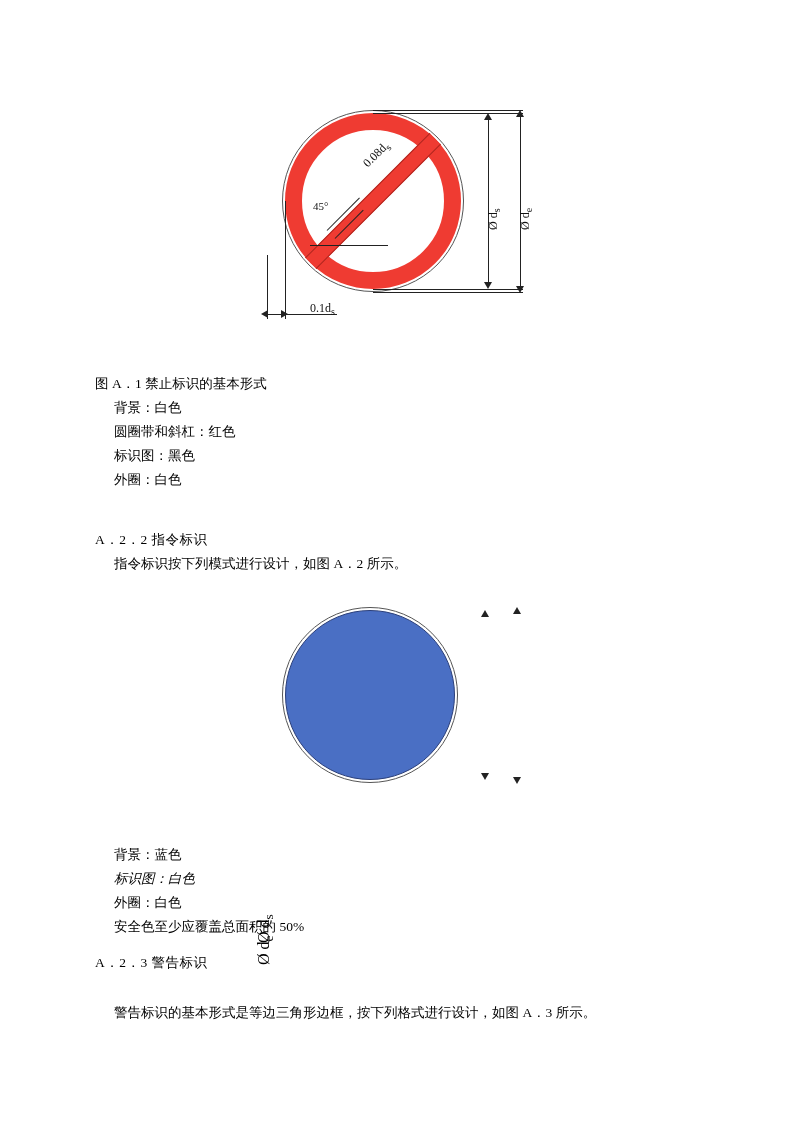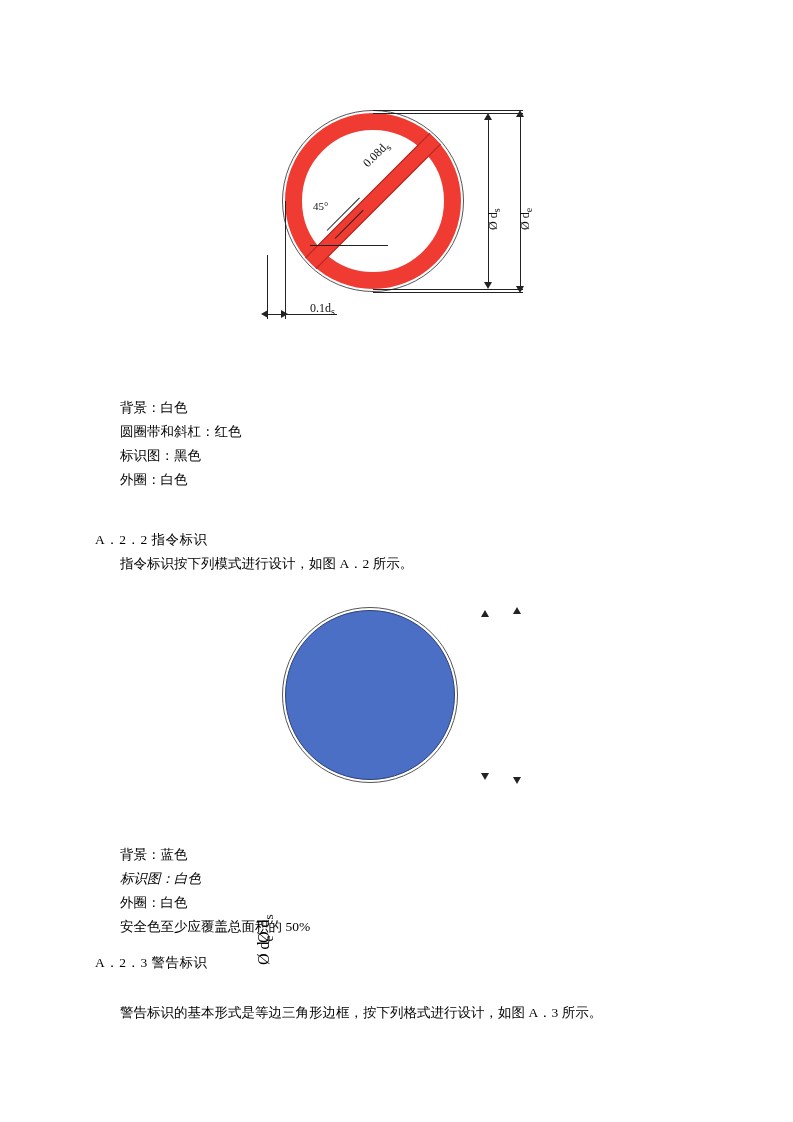--- a/index.html
+++ b/index.html
@@ -120,21 +120,21 @@
   
   .txt {
     position: absolute;
     font-family: "Liberation Serif", "DejaVu Serif", serif;
     font-size: 13.5px;
     line-height: 24px;
     color: #000;
     white-space: nowrap;
   }
   .cap { left: 95px; }
-  .ind1 { left: 120px; }
+  .ind1 { left: 114px; }
   .hd { left: 95px; letter-spacing: 0.5px; }
 
   .arrowhead {
     position: absolute;
     width: 0; height: 0;
   }
 </style>
 </head>
 <body>
 
@@ -182,20 +182,21 @@
     <div class="leader-v" style="left:30px; top:96px; height:118px;"></div>
     <div class="leader-v" style="left:12px; top:150px; height:64px;"></div>
     <div class="leader-h" style="left:12px; top:209px; width:70px;"></div>
     <div class="arrowhead" style="left:6px; top:205px; border-top:4px solid transparent; border-bottom:4px solid transparent; border-right:7px solid #222;"></div>
     <div class="arrowhead" style="left:26px; top:205px; border-top:4px solid transparent; border-bottom:4px solid transparent; border-left:7px solid #222;"></div>
     <div class="dimtext" style="left:55px; top:196px;">
       <span>0.1d</span><sub>s</sub>
     </div>
   </div>
 
+  <div class="txt cap" style="top:372px;">图 A．1  禁止标识的基本形式</div>
   <div class="txt ind1" style="top:396px;">背景：白色</div>
   <div class="txt ind1" style="top:420px;">圆圈带和斜杠：红色</div>
   <div class="txt ind1" style="top:444px;">标识图：黑色</div>
   <div class="txt ind1" style="top:468px;">外圈：白色</div>
 
   <div class="txt hd" style="top:528px;">A．2．2  指令标识</div>
   <div class="txt ind1" style="top:552px;">指令标识按下列模式进行设计，如图 A．2 所示。</div>
 
   <div class="fig2">
     <div class="outline"></div>

